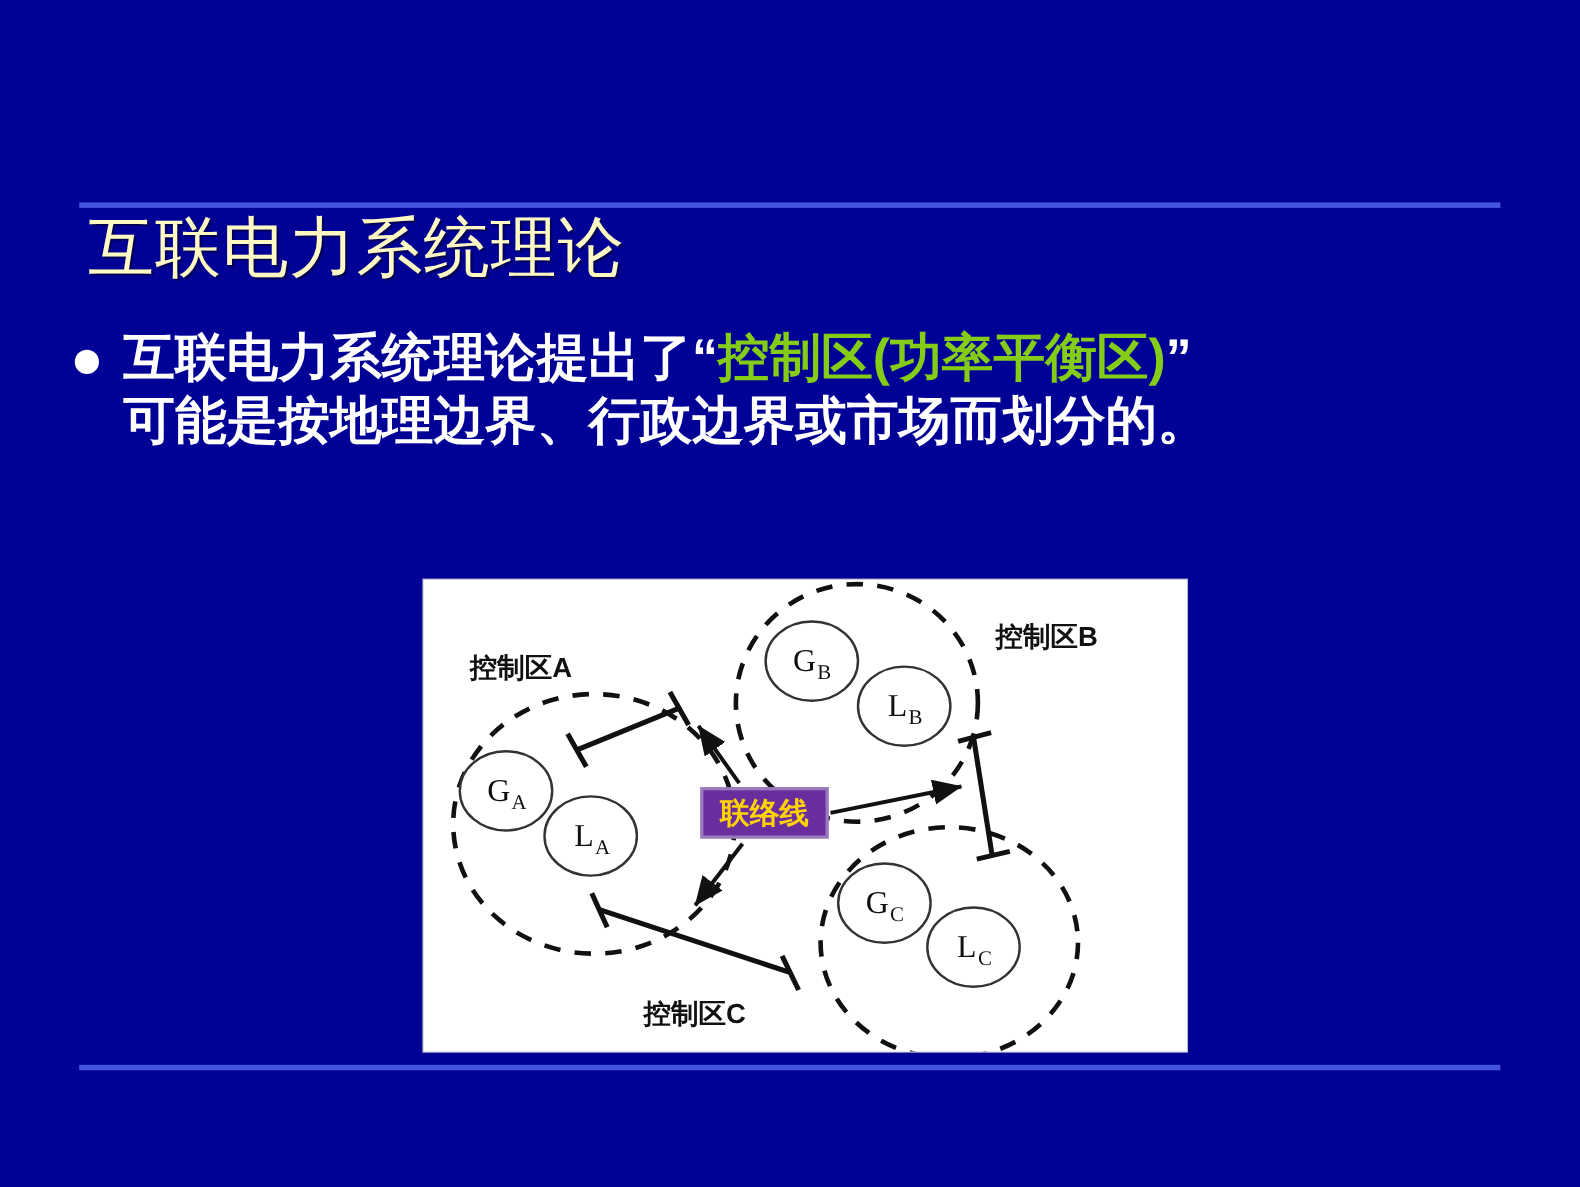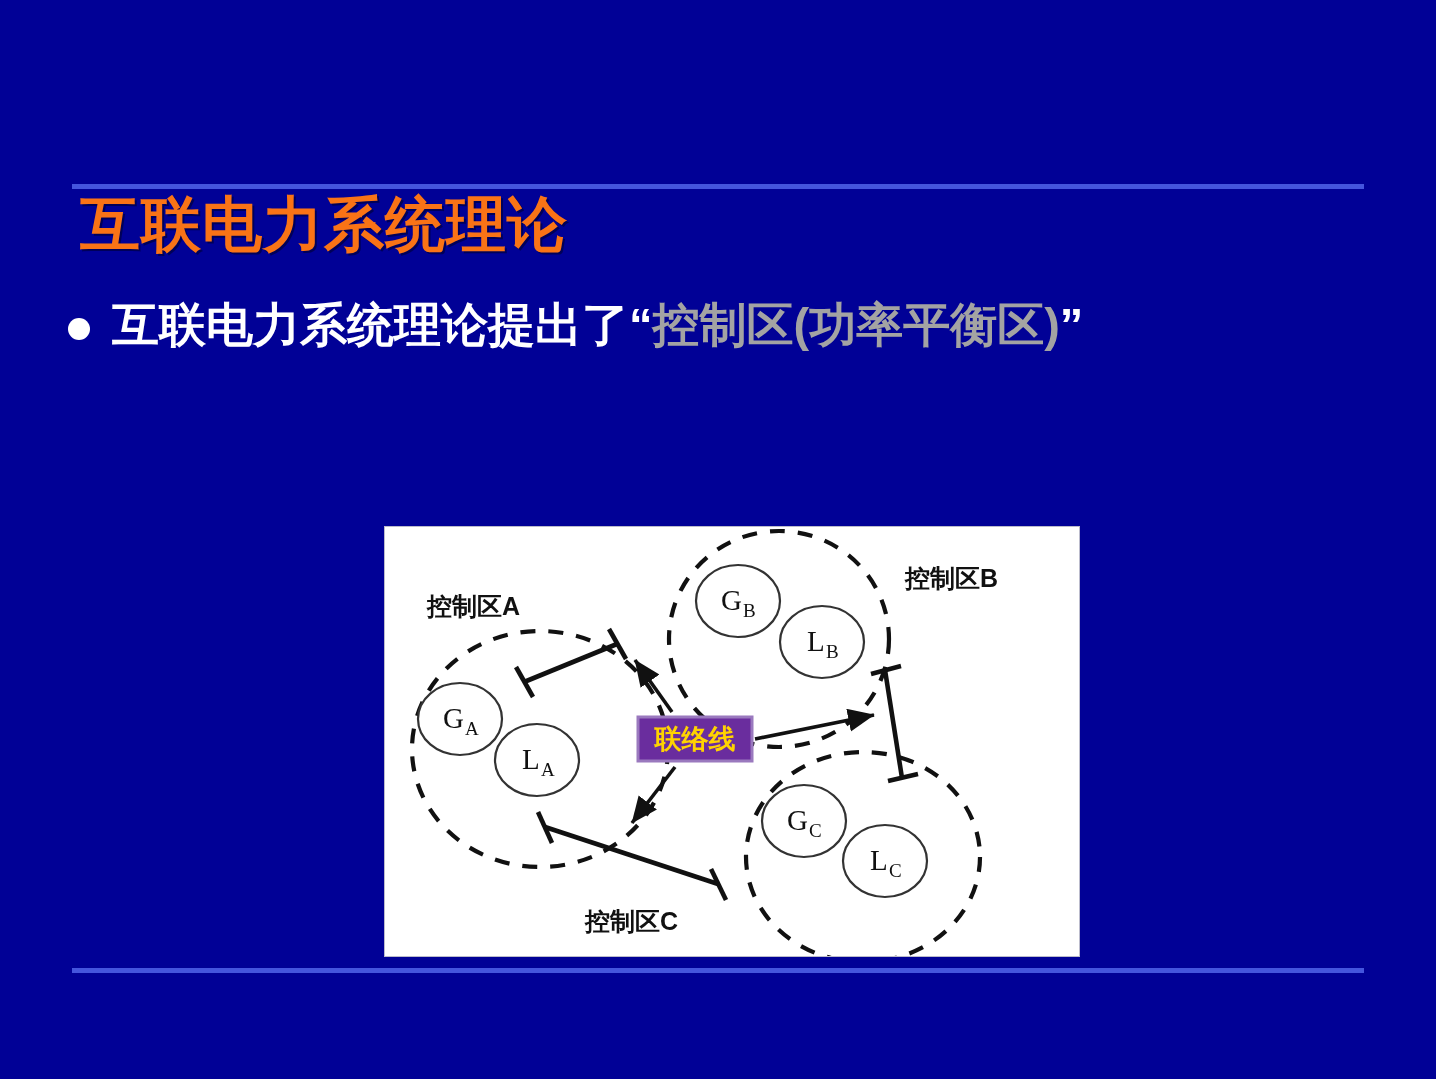--- a/index.html
+++ b/index.html
@@ -30,22 +30,22 @@
   }
   #rule-top { top: 184px; }
   #rule-bottom { top: 968px; height: 5px; }
 
   
   #title {
     position: absolute;
     left: 80px;
     top: 195px;
     font-size: 60px;
-    font-weight: bold;
-    color: #f97316;
+    font-weight: normal;
+    color: #fef9c3;
     letter-spacing: 1px;
     line-height: 1.0;
     white-space: nowrap;
     text-shadow: 2px 2px 0 rgba(0,0,40,0.55);
   }
 
   
   #body-block {
     position: absolute;
     left: 64px;
@@ -66,21 +66,21 @@
     border-radius: 50%;
     background: #FFFFFF;
   }
   .body-lines {
     margin-left: 48px;
   }
   .body-lines .ln {
     white-space: nowrap;
   }
   .hl {
-    color: #a3a3a3;
+    color: #84cc16;
   }
 
   
   #diagram-panel {
     position: absolute;
     left: 385px;
     top: 527px;
     width: 694px;
     height: 429px;
     background: #FFFFFF;
@@ -120,20 +120,21 @@
 <div id="slide">
 
   <div class="rule" id="rule-top"></div>
 
   <div id="title">互联电力系统理论</div>
 
   <div id="body-block">
     <span class="bullet-dot"></span>
     <div class="body-lines">
       <div class="ln"><span>互联电力系统理论提出了“</span><span class="hl">控制区(功率平衡区)</span><span>”</span></div>
+      <div class="ln">可能是按地理边界、行政边界或市场而划分的。</div>
     </div>
   </div>
 
   <div id="diagram-panel">
     <svg id="diagram-svg" viewBox="0 0 694 429">
 
       <g>
         <ellipse cx="155" cy="222" rx="128" ry="118" fill="none" stroke="#111111" stroke-width="4.2" stroke-dasharray="15 13" stroke-linecap="butt"></ellipse>
         <ellipse cx="394" cy="112" rx="110" ry="108" fill="none" stroke="#111111" stroke-width="4.2" stroke-dasharray="15 13" stroke-linecap="butt"></ellipse>
         <ellipse cx="478" cy="330" rx="117" ry="105" fill="none" stroke="#111111" stroke-width="4.2" stroke-dasharray="15 13" stroke-linecap="butt"></ellipse>

